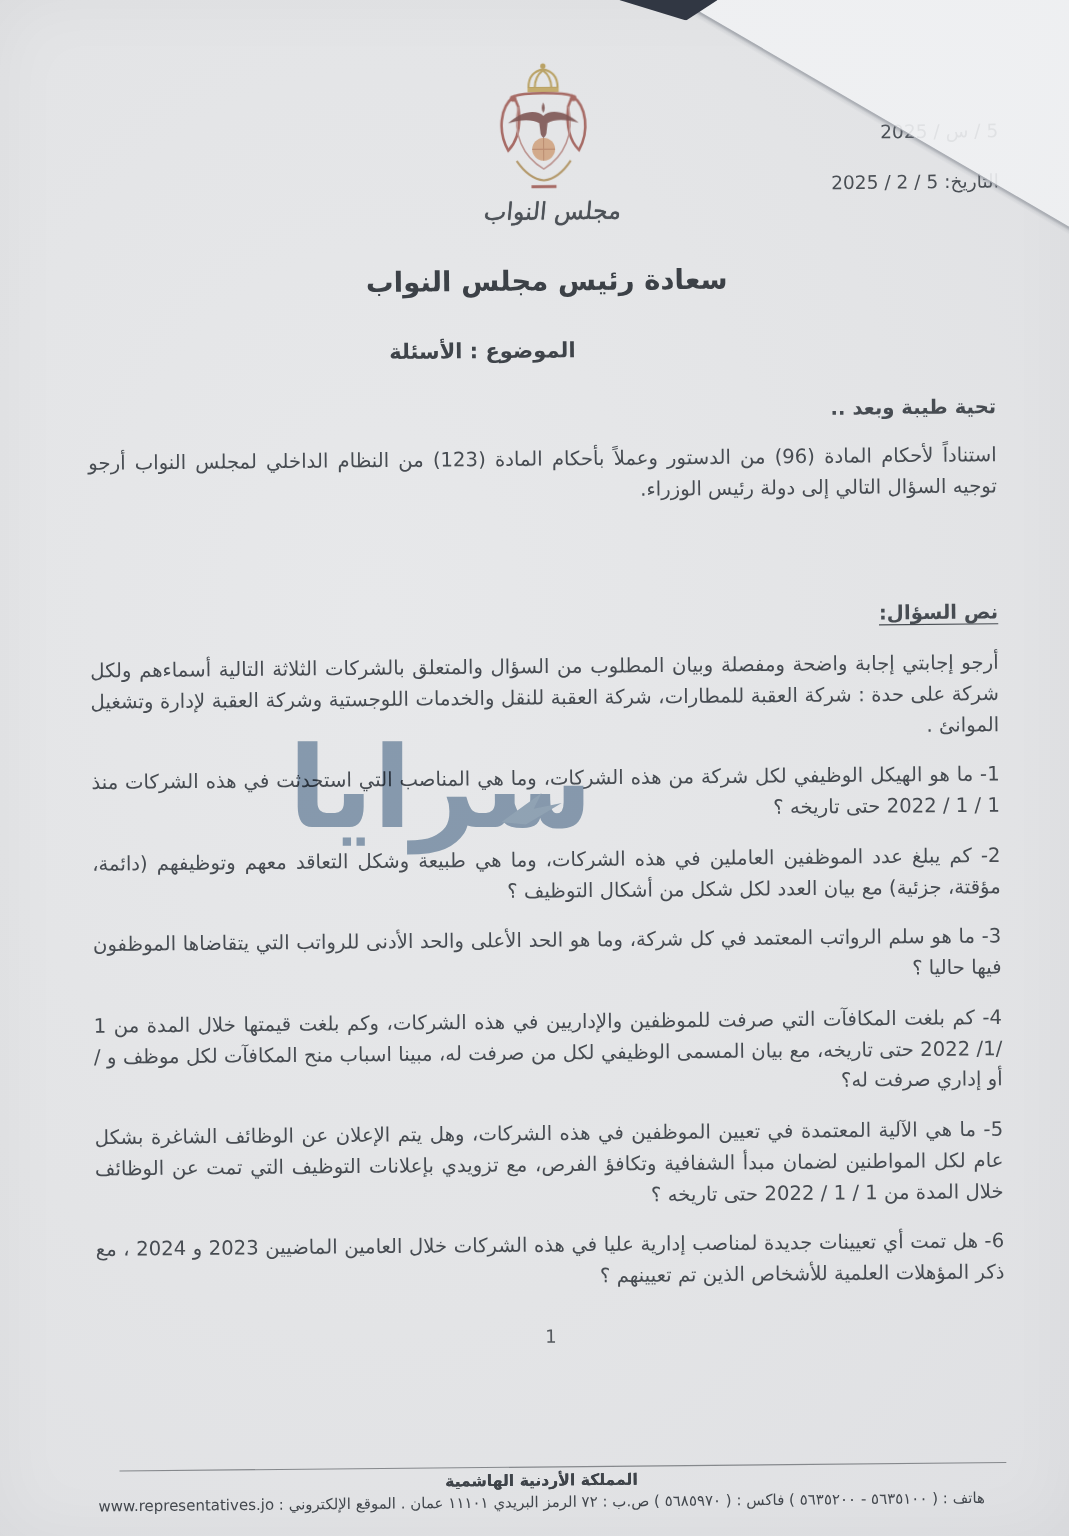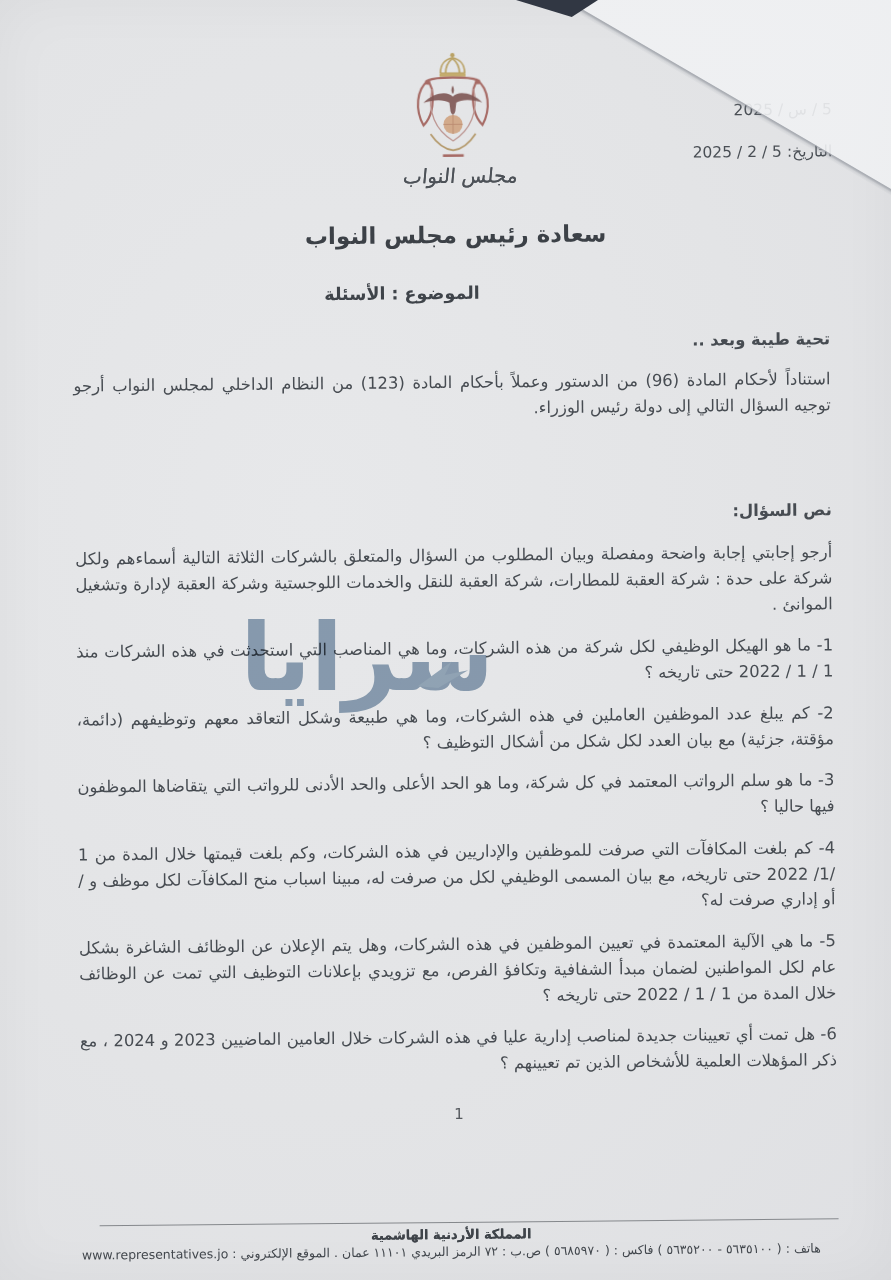--- a/index.html
+++ b/index.html
@@ -32,21 +32,21 @@
     font-size:23px;font-weight:bold;color:#3c4147;letter-spacing:0.3px;direction:rtl;}
   .subject{position:absolute;top:283px;right:408px;z-index:2;font-size:17.5px;font-weight:bold;
     color:#3f444a;white-space:nowrap;direction:rtl;}
 
   
   .body-text{position:absolute;top:330px;right:58px;left:76px;z-index:2;direction:rtl;
     text-align:justify;font-size:16.4px;line-height:1.57;color:#474c52;}
   .body-text p{margin:0 0 16px 0;}
   .greeting{font-weight:bold;margin-bottom:14px !important;text-align:right;}
   .q-heading{margin-top:80px !important;font-weight:bold;text-align:right;}
-  .q-heading span{text-underline-offset:4px;}
+  .q-heading span{text-decoration:underline;text-underline-offset:4px;}
   .preamble{margin-top:14px !important;}
   .page-number{margin-top:26px !important;text-align:center;font-size:15px;color:#55595e;}
 
   
   .watermark{position:absolute;top:582px;left:286px;width:208px;z-index:5;text-align:center;
     direction:rtl;font-size:94px;line-height:1.15;font-weight:bold;color:#7d96ae;opacity:0.82;
     mix-blend-mode:multiply;letter-spacing:-2px;margin-top:22px;}
   .watermark .bird{position:absolute;top:0px;right:24px;}
 
   

